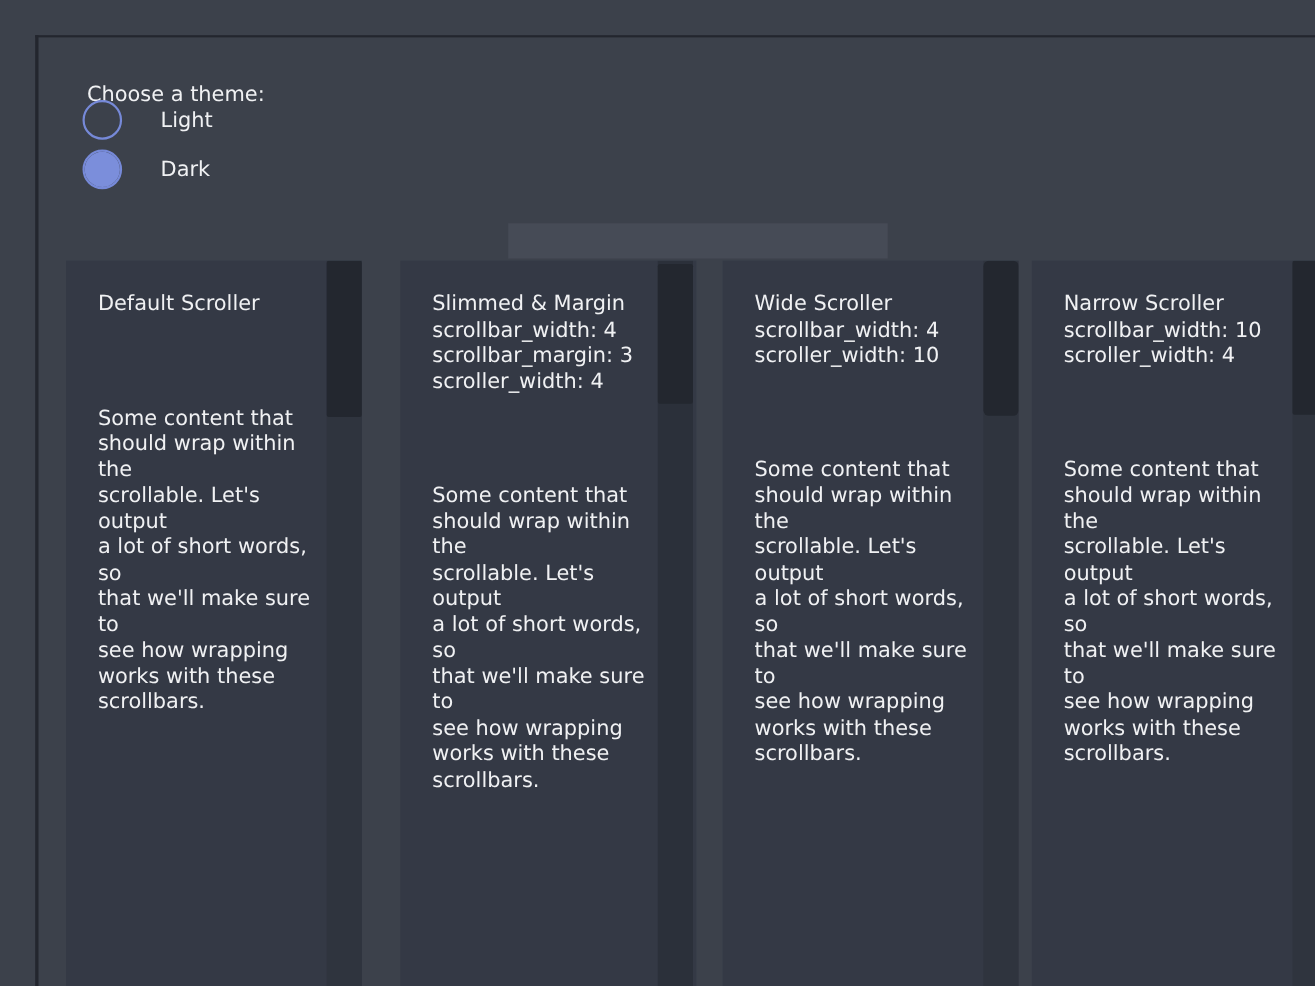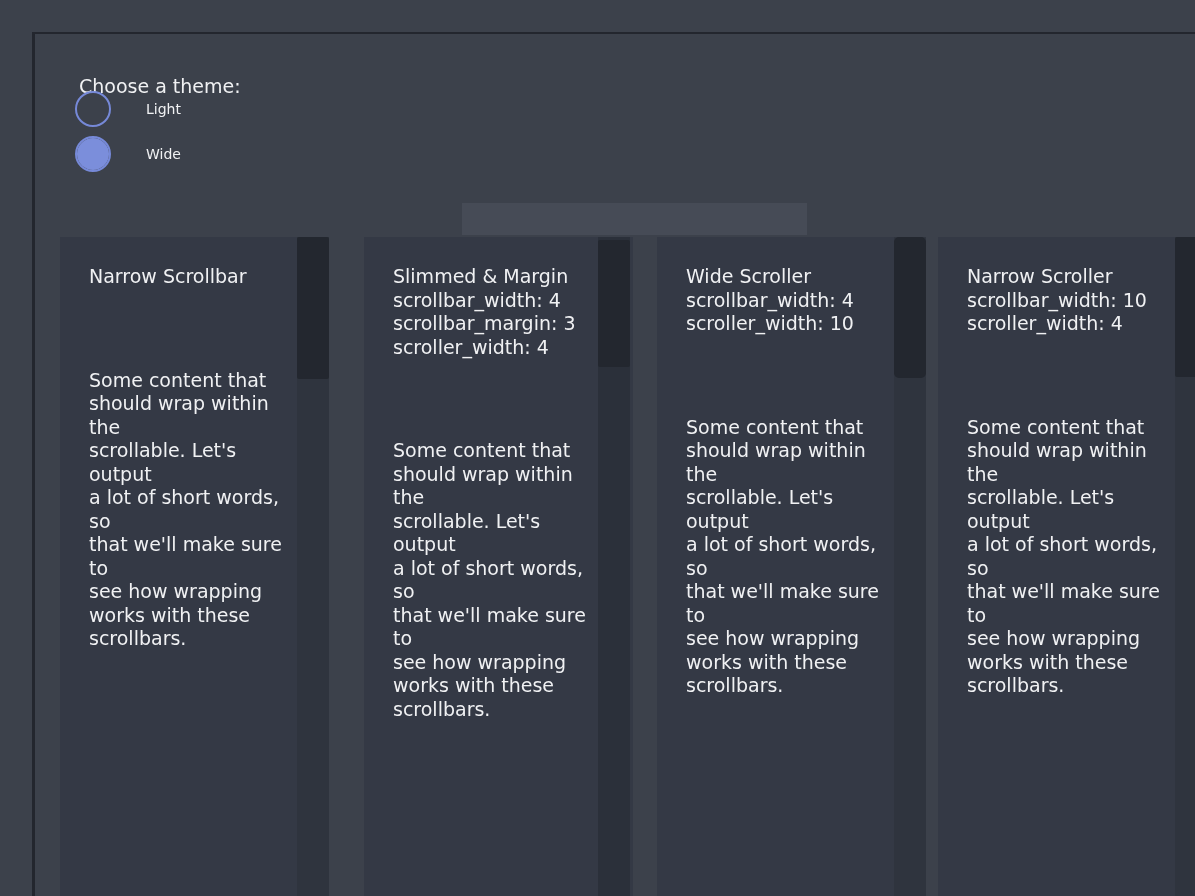--- a/index.html
+++ b/index.html
@@ -47,21 +47,21 @@
     flex: 0 0 auto;
     background: transparent;
   }
   .radio-dot {
     width: 17px; height: 17px;
     border-radius: 50%;
     background: #7b8edb;
   }
   .radio-label {
     margin-left: 19px;
-    font-size: 14px;
+    font-size: 19px;
     color: #f0f1f3;
   }
 
   
   .divider {
     position: absolute;
     left: 427px; top: 169px;
     width: 345px; height: 2px;
     background: #464b56;
   }
@@ -131,30 +131,30 @@
 
   <div class="radio-row light">
     <span class="radio-circle"></span>
     <span class="radio-label">Light</span>
   </div>
 
   <div class="radio-row dark">
     <span class="radio-circle">
       <span class="radio-dot"></span>
     </span>
-    <span class="radio-label">Wide</span>
+    <span class="radio-label">Dark</span>
   </div>
 
   <div class="divider"></div>
 
   <div class="panels">
 
     <div class="panel p1">
       <div class="panel-content">
-        <div class="panel-title multiline">Narrow Scrollbar</div>
+        <div class="panel-title multiline">Default Scroller</div>
         <div class="panel-body multiline">Some content that
 should wrap within the
 scrollable. Let's output
 a lot of short words, so
 that we'll make sure to
 see how wrapping
 works with these
 scrollbars.</div>
       </div>
       <div class="sb">

